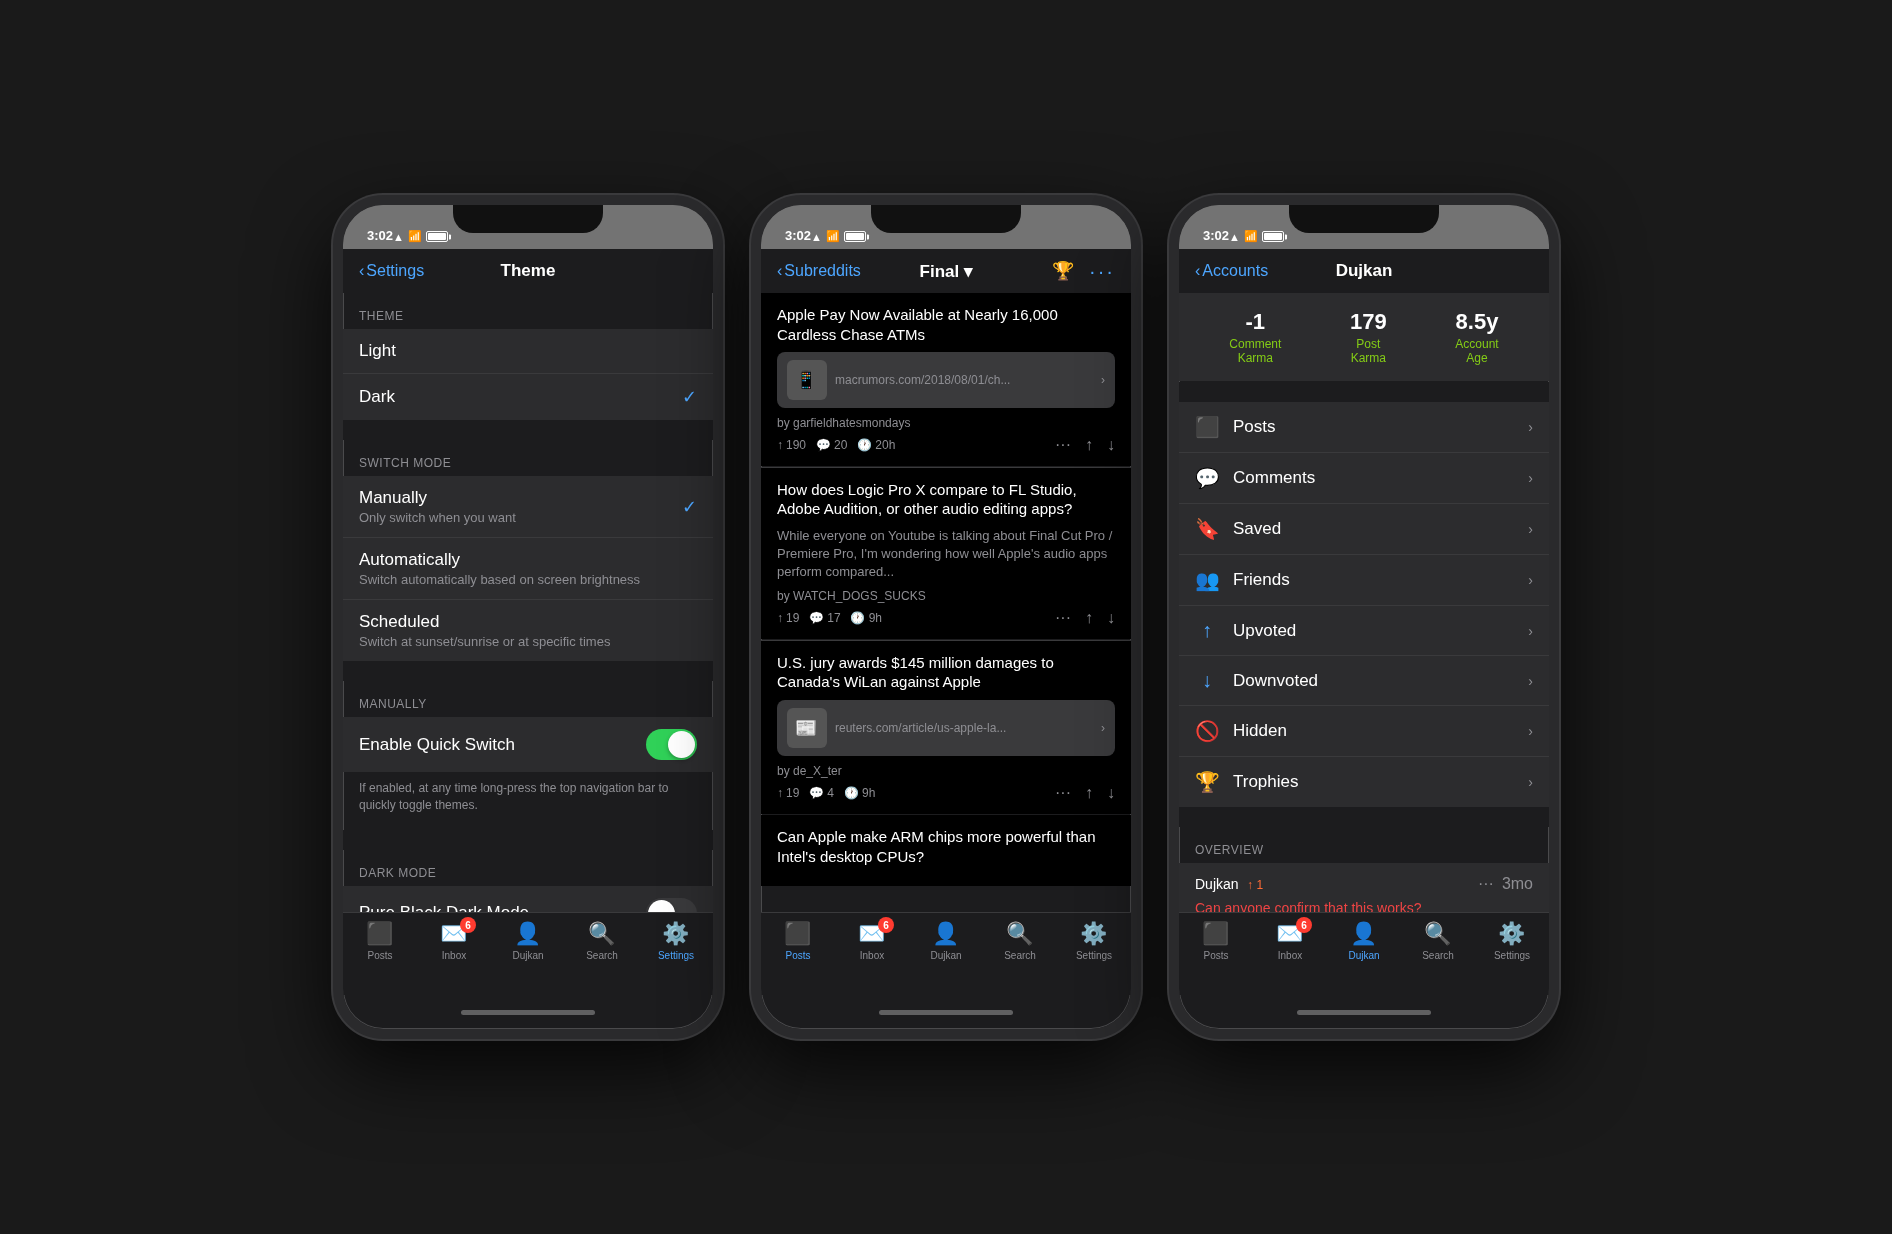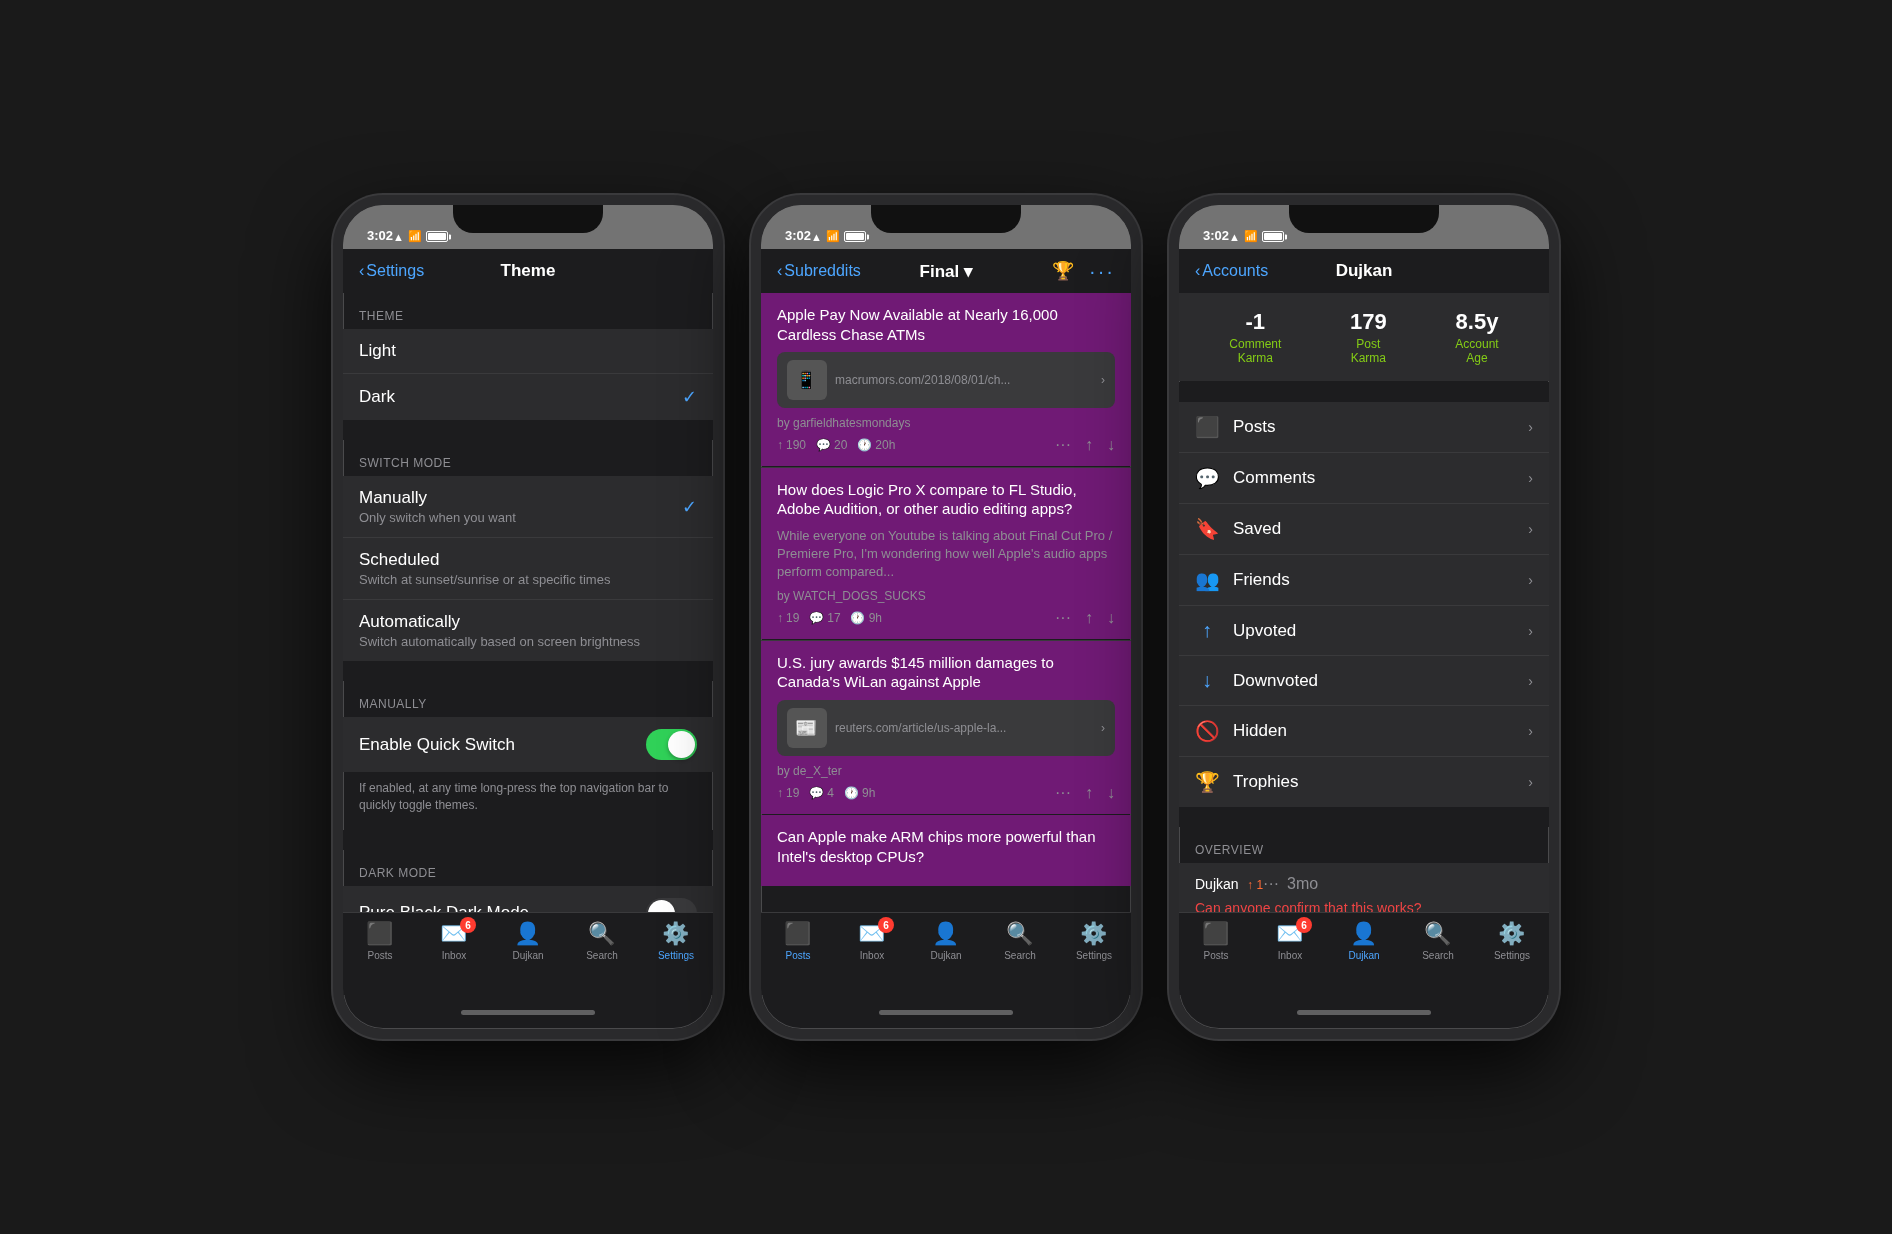--- a/index.html
+++ b/index.html
@@ -219,21 +219,21 @@
     .home-bar {
       width: 134px;
       height: 5px;
       background: #fff;
       border-radius: 3px;
       opacity: 0.3;
     }
 
     
     .post-item {
-      background: #701a75;
+      background: #000000;
       margin-bottom: 1px;
       padding: 12px 16px;
     }
     .post-title { font-size: 15px; color: #fff; font-weight: 500; line-height: 1.3; margin-bottom: 8px; }
     .post-description { font-size: 13px; color: #8e8e93; line-height: 1.4; margin-bottom: 8px; }
     .post-link-preview {
       background: #3a3a3c;
       border-radius: 8px;
       padding: 8px 10px;
       display: flex;
@@ -292,21 +292,21 @@
     .account-menu-icon { font-size: 20px; color: #4da6ff; width: 24px; text-align: center; }
     .account-menu-label { font-size: 17px; color: #fff; }
     .account-chevron { color: #8e8e93; font-size: 14px; }
 
     
     .overview-post {
       background: #2c2c2e;
       padding: 12px 16px;
       border-bottom: 0.5px solid #3a3a3c;
     }
-    .overview-header { display: flex; align-items: center; margin-bottom: 6px; }
+    .overview-header { display: flex; align-items: center; justify-content: space-between; margin-bottom: 6px; }
     .overview-user { font-size: 14px; color: #fff; font-weight: 500; }
     .overview-time { font-size: 16px; color: #8e8e93; }
     .overview-score { color: #ff6b35; font-size: 12px; margin-left: 4px; }
     .overview-content { font-size: 14px; color: #ef4444; line-height: 1.4; }
     .overview-dots { color: #8e8e93; font-size: 16px; }
 
     .separator-line {
       height: 0.5px;
       background: #3a3a3c;
     }
@@ -358,28 +358,28 @@
       <div class="list-group">
         <div class="list-item">
           <div class="list-item-left">
             <span class="list-item-title">Manually</span>
             <span class="list-item-subtitle">Only switch when you want</span>
           </div>
           <span class="checkmark">✓</span>
         </div>
         <div class="list-item">
           <div class="list-item-left">
+            <span class="list-item-title">Automatically</span>
+            <span class="list-item-subtitle">Switch automatically based on screen brightness</span>
+          </div>
+        </div>
+        <div class="list-item">
+          <div class="list-item-left">
             <span class="list-item-title">Scheduled</span>
             <span class="list-item-subtitle">Switch at sunset/sunrise or at specific times</span>
-          </div>
-        </div>
-        <div class="list-item">
-          <div class="list-item-left">
-            <span class="list-item-title">Automatically</span>
-            <span class="list-item-subtitle">Switch automatically based on screen brightness</span>
           </div>
         </div>
       </div>
 
       <div class="group-spacer"></div>
 
       <div class="section-header">MANUALLY</div>
       <div class="list-group">
         <div class="list-item">
           <span class="list-item-title">Enable Quick Switch</span>

